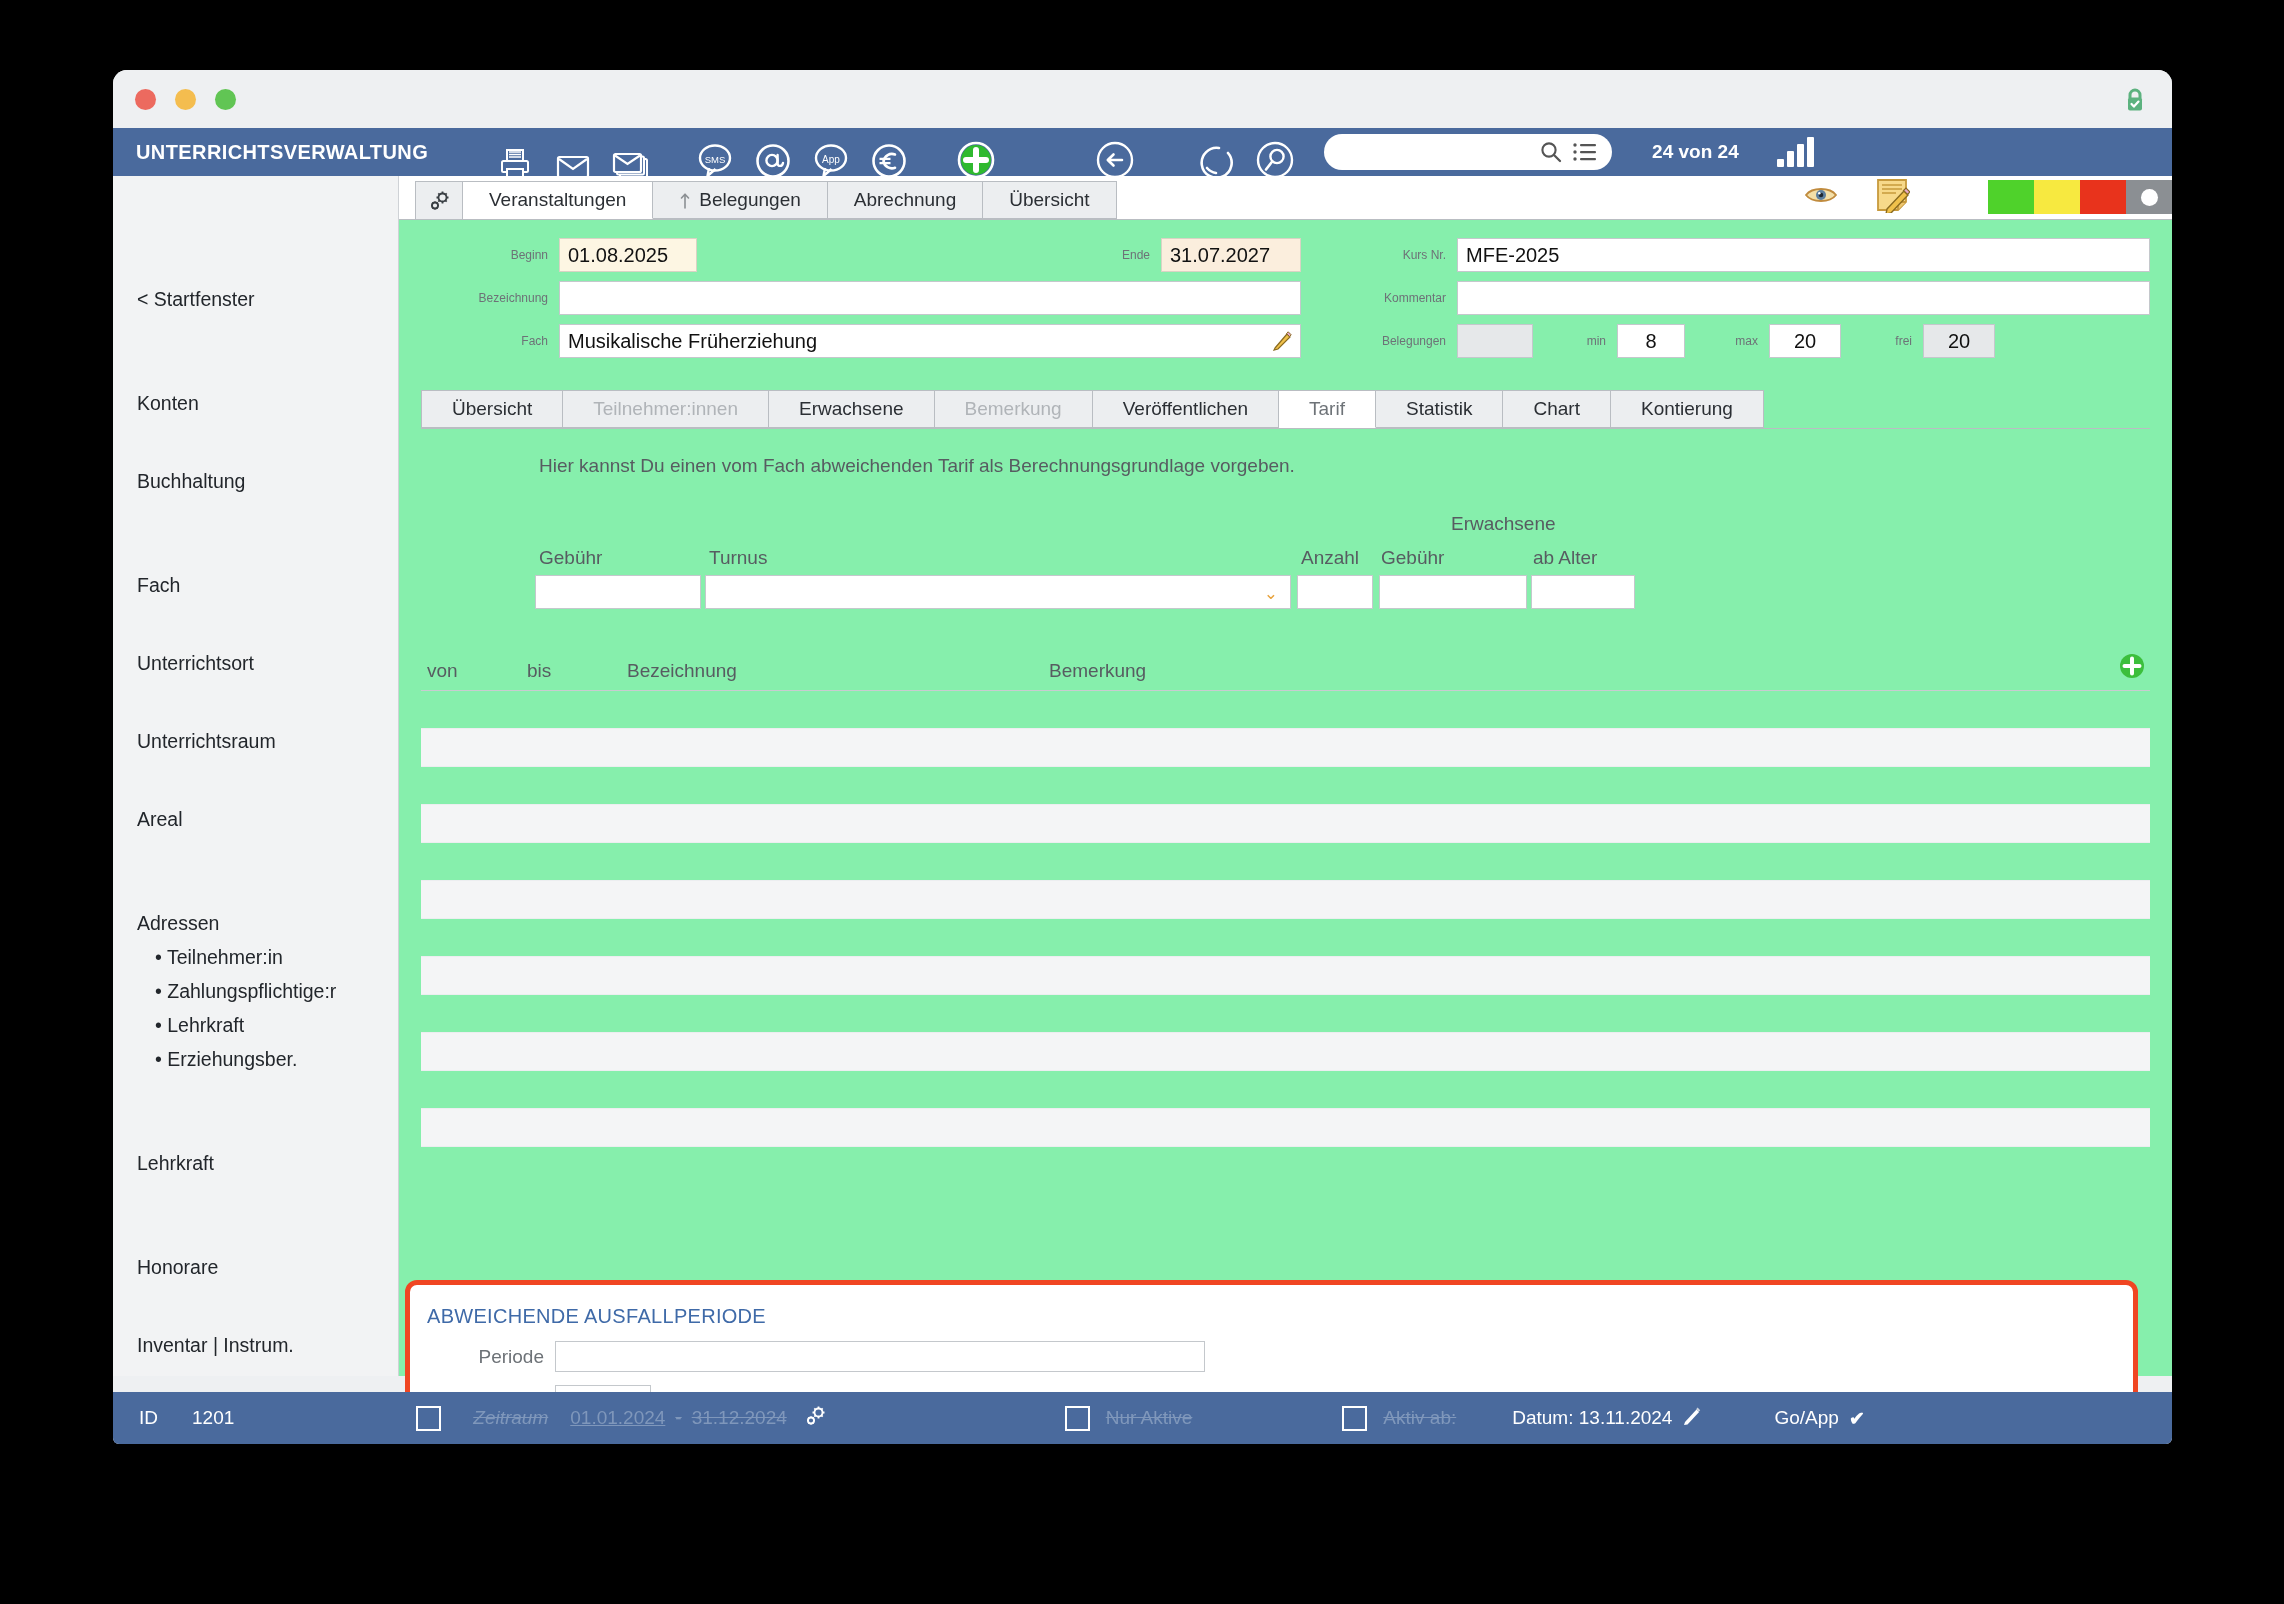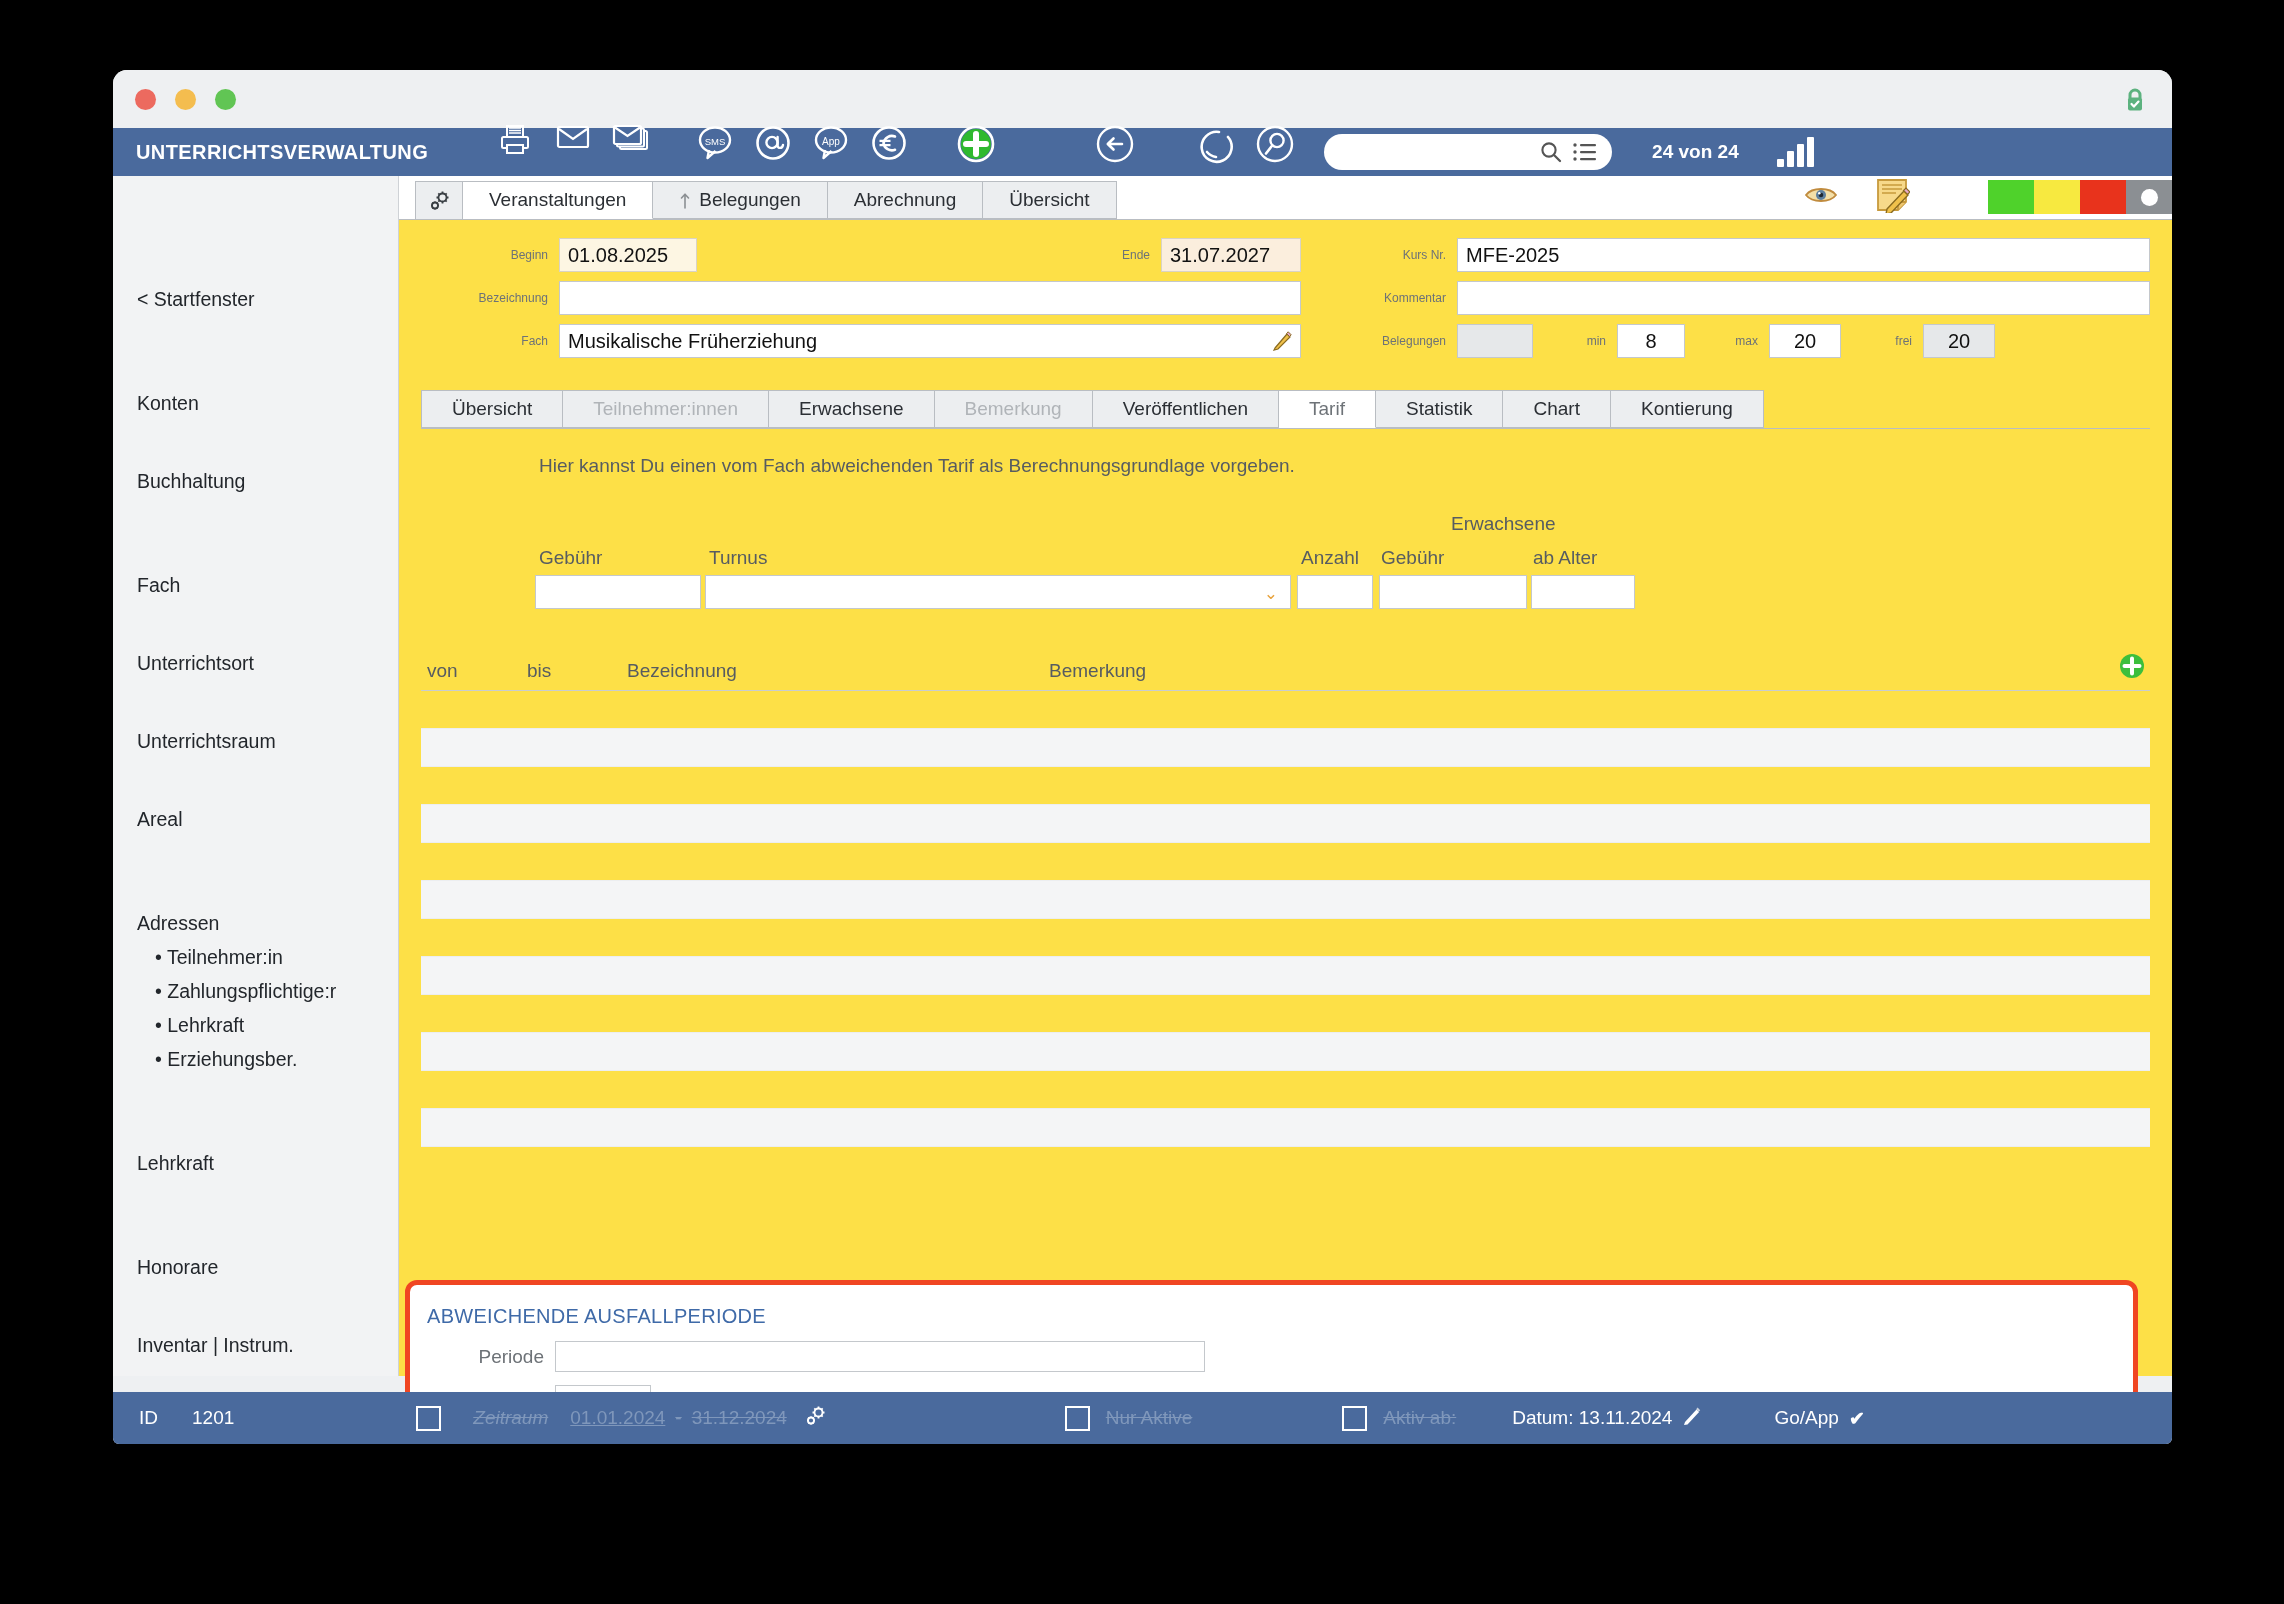--- a/index.html
+++ b/index.html
@@ -44,21 +44,21 @@
     position: relative;
   }
   .app-title {
     color: #fff; font-size: 20px; font-weight: bold;
     letter-spacing: .4px; margin-left: 23px;
     white-space: nowrap;
   }
   .tool-group { display: flex; align-items: center; }
   .tbtn {
     width: 58px; height: 56px;
-    display: flex; align-items: flex-start; justify-content: center;
+    display: flex; align-items: flex-end; justify-content: center;
     cursor: pointer;
   }
   .tbtn svg { display: block; }
   .tb-sep { width: 26px; }
   .searchbox {
     width: 288px; height: 36px;
     background: #fff; border-radius: 18px;
     display: flex; align-items: center; justify-content: flex-end;
     gap: 9px; padding-right: 14px;
   }
@@ -79,21 +79,21 @@
     border-right: 1px solid #cfd2d6;
     padding-top: 62px;
     font-size: 19.5px; color: #22262b;
   }
   .sb-item { padding: 0 0 0 24px; line-height: 34px; cursor: pointer; white-space: nowrap; margin-top: 44px; }
   .sb-sub  { padding: 0 0 0 42px; line-height: 34px; cursor: pointer; white-space: nowrap; }
   .sb-sub::before { content: "• "; }
   .sb-gap  { height: 26px; }
 
   
-  .main { flex: 1 1 auto; background: #fde047; position: relative; min-width: 0; }
+  .main { flex: 1 1 auto; background: #86efac; position: relative; min-width: 0; }
 
   
   .tabstrip1 {
     height: 44px; display: flex; align-items: flex-end;
     background: #fff; position: relative;
     border-bottom: 1px solid #b9bdc2;
   }
   .gear-tab {
     width: 48px; height: 38px; background: #eceef0;
     border: 1px solid #b9bdc2; border-bottom: none;

